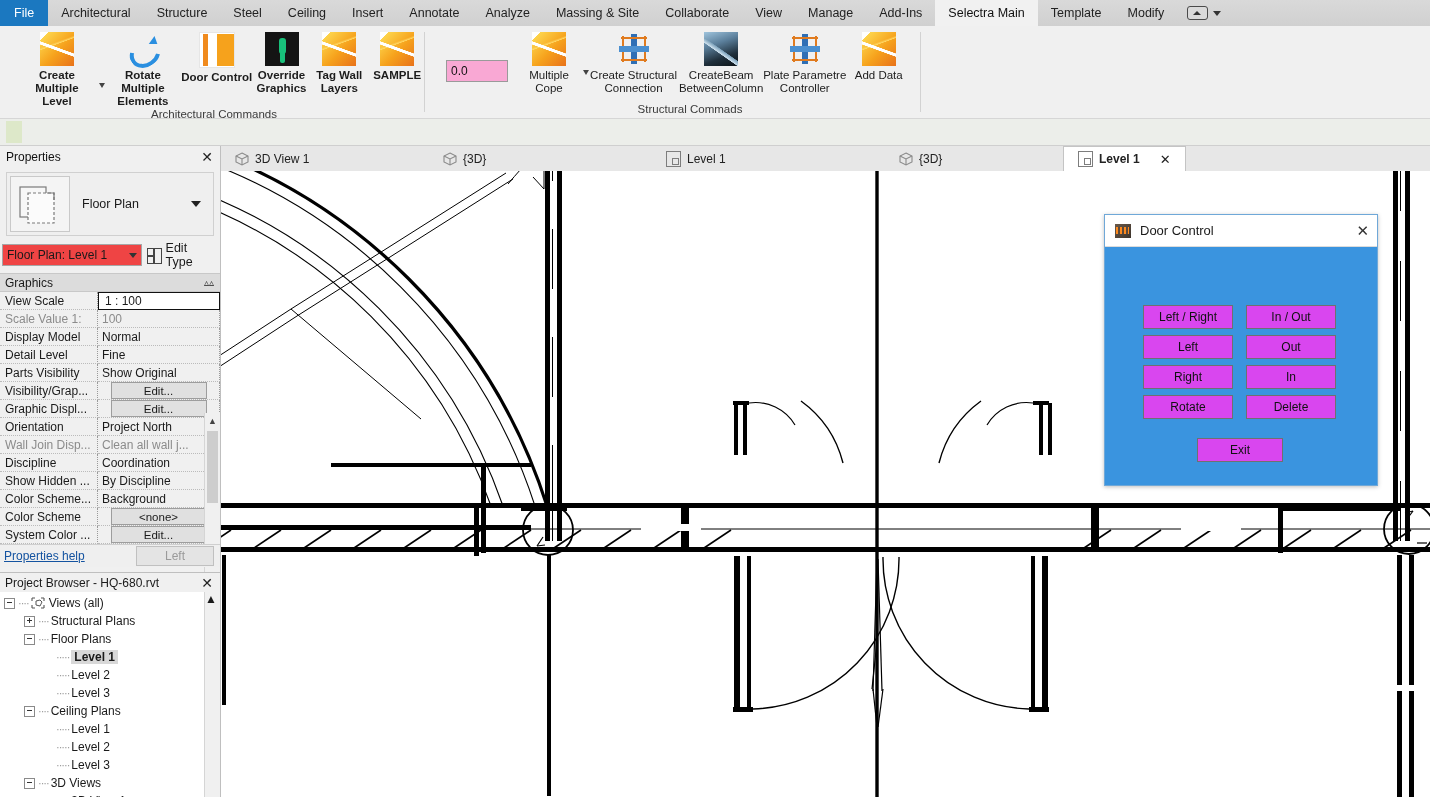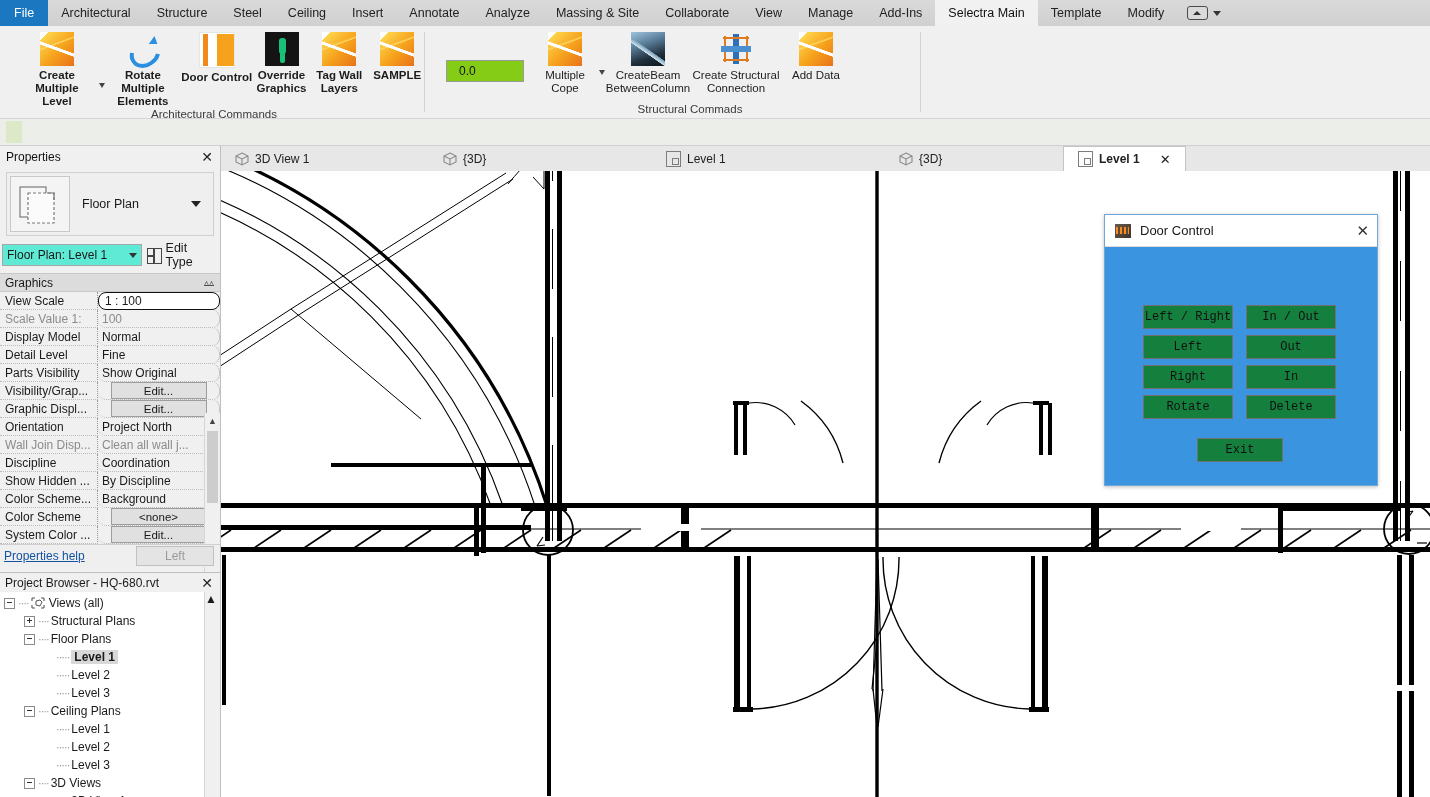--- a/index.html
+++ b/index.html
@@ -38,22 +38,22 @@
   .panel-title{text-align:center;font-size:11.5px;color:#3a3a3a;padding-bottom:3px;}
   .panel-sep{position:absolute;top:6px;width:1px;height:80px;background:#d2d2d2;}
   .rbtn{display:flex;flex-direction:column;align-items:center;width:66px;
         font-size:11.5px;color:#1c1c1c;line-height:13px;text-align:center;}
   .rbtn.wide{width:82px;}
   .rbtn .ico{width:34px;height:34px;margin-bottom:3px;position:relative;}
   .rbtn .lbl{white-space:pre-line;}
   .rbtn-wrap{display:flex;align-items:flex-end;}
   .split-caret{width:0;height:0;border-left:3.5px solid transparent;border-right:3.5px solid transparent;
                border-top:5px solid #444;margin:0 0 20px 1px;}
-  .numbox{width:52px;height:20px;border:1px solid #9a9a9a;background:#84cc16;font-size:12px;
-          padding:0 12px;line-height:20px;margin-top:28px;color:#111;}
+  .numbox{width:52px;height:20px;border:1px solid #9a9a9a;background:#f9a8d4;font-size:12px;
+          padding:0 4px;line-height:20px;margin-top:28px;color:#111;}
 
   
   .ico-revit{background:linear-gradient(135deg,#ffffff 0%,#ffffff 12%,#fdd34a 13%,#f6a21c 55%,#e8721a 100%);}
   .ico-revit:after{content:"";position:absolute;inset:0;
       background:
         linear-gradient(200deg,transparent 46%,#ffffff 47%,#ffffff 53%,transparent 54%),
         linear-gradient(-20deg,transparent 60%,#ffd966 61%,transparent 66%);}
   .ico-door{background:#ffffff;border:1px solid #e6e6e6;}
   .ico-door:before{content:"";position:absolute;left:3px;top:1px;width:5px;height:32px;background:#f08a1d;}
   .ico-door:after{content:"";position:absolute;left:14px;top:1px;width:17px;height:32px;
@@ -91,39 +91,39 @@
 
   .prop-type{margin:4px 6px 0 6px;height:62px;border:1px solid #d0d0d0;background:#efefef;
              display:flex;align-items:center;}
   .prop-type .thumb{width:58px;height:54px;margin-left:3px;border:1px solid #c9c9c9;background:#f4f4f4;
                     position:relative;}
   .prop-type .tname{flex:1;padding-left:12px;font-size:12.5px;}
   .prop-type .tcaret{width:0;height:0;border-left:5px solid transparent;border-right:5px solid transparent;
                      border-top:6px solid #222;margin-right:12px;}
 
   .prop-sel{display:flex;align-items:center;margin:5px 4px 4px 2px;gap:5px;}
-  .combo{flex:0 0 130px;height:20px;border:1px solid #a6a6a6;background:#5eead4;display:flex;
+  .combo{flex:0 0 130px;height:20px;border:1px solid #a6a6a6;background:#ef4444;display:flex;
          align-items:center;justify-content:space-between;padding:0 4px;font-size:12px;}
   .combo .cv{width:0;height:0;border-left:4px solid transparent;border-right:4px solid transparent;
              border-top:5px solid #333;}
   .edit-type{display:flex;align-items:center;gap:4px;font-size:12.5px;}
   .et-ico{width:15px;height:14px;position:relative;}
   .et-ico:before{content:"";position:absolute;left:0;top:0;width:6px;height:6px;border:1.2px solid #444;}
   .et-ico:after{content:"";position:absolute;left:0;top:8px;width:6px;height:6px;border:1.2px solid #444;}
   .et-ico i{position:absolute;right:0;top:0;width:7px;height:14px;border:1.2px solid #444;}
 
   .grid-head{display:flex;align-items:center;justify-content:space-between;height:17px;
              background:#dcdcdc;border-top:1px solid #c8c8c8;border-bottom:1px solid #c8c8c8;
              padding:0 6px 0 5px;font-size:12px;font-weight:normal;}
   .proptable{position:relative;}
   .prow{display:flex;height:18px;align-items:stretch;font-size:12px;}
   .prow .pk{width:92px;border-right:1px dotted #999;border-bottom:1px dotted #bbb;
             padding-left:5px;display:flex;align-items:center;overflow:hidden;white-space:nowrap;}
   .prow .pv{flex:1;border-bottom:1px dotted #bbb;border-right:1px dotted #999;padding-left:4px;
-            display:flex;align-items:center;overflow:hidden;white-space:nowrap;border-radius:8px;}
+            display:flex;align-items:center;overflow:hidden;white-space:nowrap;}
   .prow.dim .pk,.prow.dim .pv{color:#8b8b8b;}
   .prow .pv.focus{border:1.5px solid #111;background:#fff;padding-left:6px;}
   .prow .pv.btn{padding:0;}
   .pbtn{width:94px;height:15px;margin:1px auto;background:#e0e0e0;border:1px solid #9d9d9d;
         display:flex;align-items:center;justify-content:center;font-size:11.5px;}
   .vscroll{position:absolute;right:0;top:0;width:15px;background:#f0f0f0;border-left:1px solid #d5d5d5;}
   .vscroll .arrow{height:15px;display:flex;align-items:center;justify-content:center;font-size:9px;color:#444;}
   .vscroll .thumbbar{position:absolute;left:2px;width:11px;background:#cdcdcd;}
 
   .prop-foot{position:absolute;left:0;width:220px;height:22px;background:#efefef;
@@ -168,22 +168,22 @@
           border:1px solid #6fa8d8;box-shadow:0 1px 4px rgba(0,0,0,.25);}
   .dlg-title{height:31px;background:#fff;border-bottom:1px solid #dcdcdc;display:flex;align-items:center;
              padding:0 8px 0 10px;}
   .dlg-ico{width:16px;height:14px;margin-right:9px;flex:0 0 16px;
            background:linear-gradient(135deg,#6b5a4a,#3c332b);position:relative;overflow:hidden;}
   .dlg-ico:after{content:"";position:absolute;left:1px;top:3px;width:13px;height:7px;
            background:repeating-linear-gradient(90deg,#ff8a1e 0 2px,#5c4a3a 2px 4px);}
   .dlg-name{flex:1;font-size:13px;color:#1a1a1a;}
   .dlg-x{font-size:15px;color:#333;line-height:15px;}
   .dlg-body{position:relative;height:238px;}
-  .dbtn{position:absolute;width:88px;height:22px;background:#15803d;border:1px solid #707070;
-        display:flex;align-items:center;justify-content:center;font-size:12px;color:#111;font-family:Liberation Mono, monospace;}
+  .dbtn{position:absolute;width:88px;height:22px;background:#d946ef;border:1px solid #707070;
+        display:flex;align-items:center;justify-content:center;font-size:12px;color:#111;}
   .dbtn.exit{width:84px;}
 
   
   svg{display:block;}
 </style>
 </head>
 <body>
 
 <div class="app">
 
@@ -256,29 +256,34 @@
       <div class="panel-items" style="padding-left:6px;">
         <input class="numbox" type="text" value="0.0" style="">
         <div class="rbtn-wrap" style="margin-left:8px;">
           <div class="rbtn">
             <div class="ico ico-revit"></div>
             <div class="lbl">Multiple
 Cope</div>
           </div>
           <span class="split-caret"></span>
         </div>
+        <div class="rbtn wide" style="width:94px;">
+          <div class="ico ico-star"></div>
+          <div class="lbl">Create Structural
+Connection</div>
+        </div>
         <div class="rbtn wide" style="margin-left:2px;">
           <div class="ico ico-beam"></div>
           <div class="lbl">CreateBeam
 BetweenColumn</div>
         </div>
-        <div class="rbtn wide" style="width:94px;">
+        <div class="rbtn wide" style="width:90px;">
           <div class="ico ico-star"></div>
-          <div class="lbl">Create Structural
-Connection</div>
+          <div class="lbl">Plate Parametre
+Controller</div>
         </div>
         <div class="rbtn">
           <div class="ico ico-revit"></div>
           <div class="lbl">Add Data</div>
         </div>
       </div>
       <div class="panel-title" style="padding-left:30px;">Structural Commads</div>
     </div>
     <div class="panel-sep" style="left:920px;"></div>
   </div>

